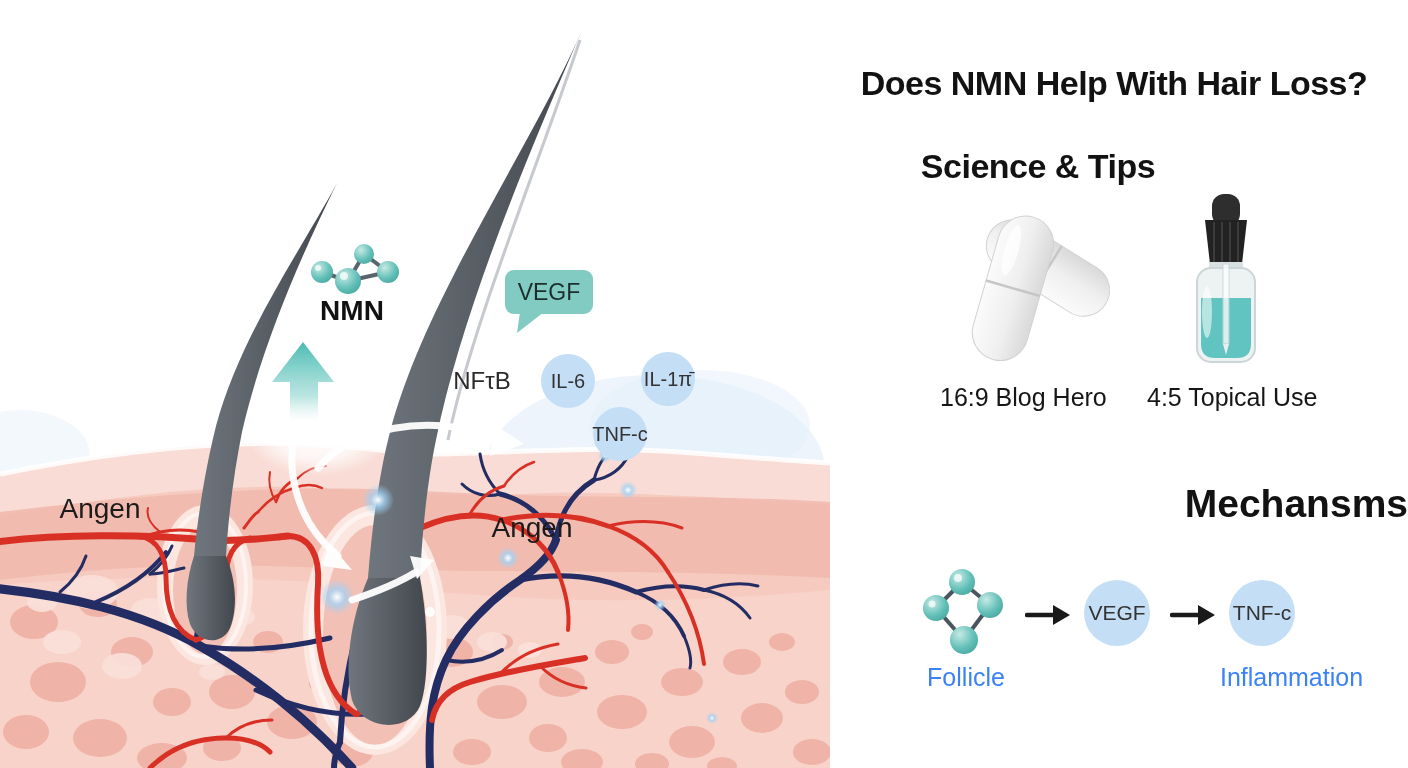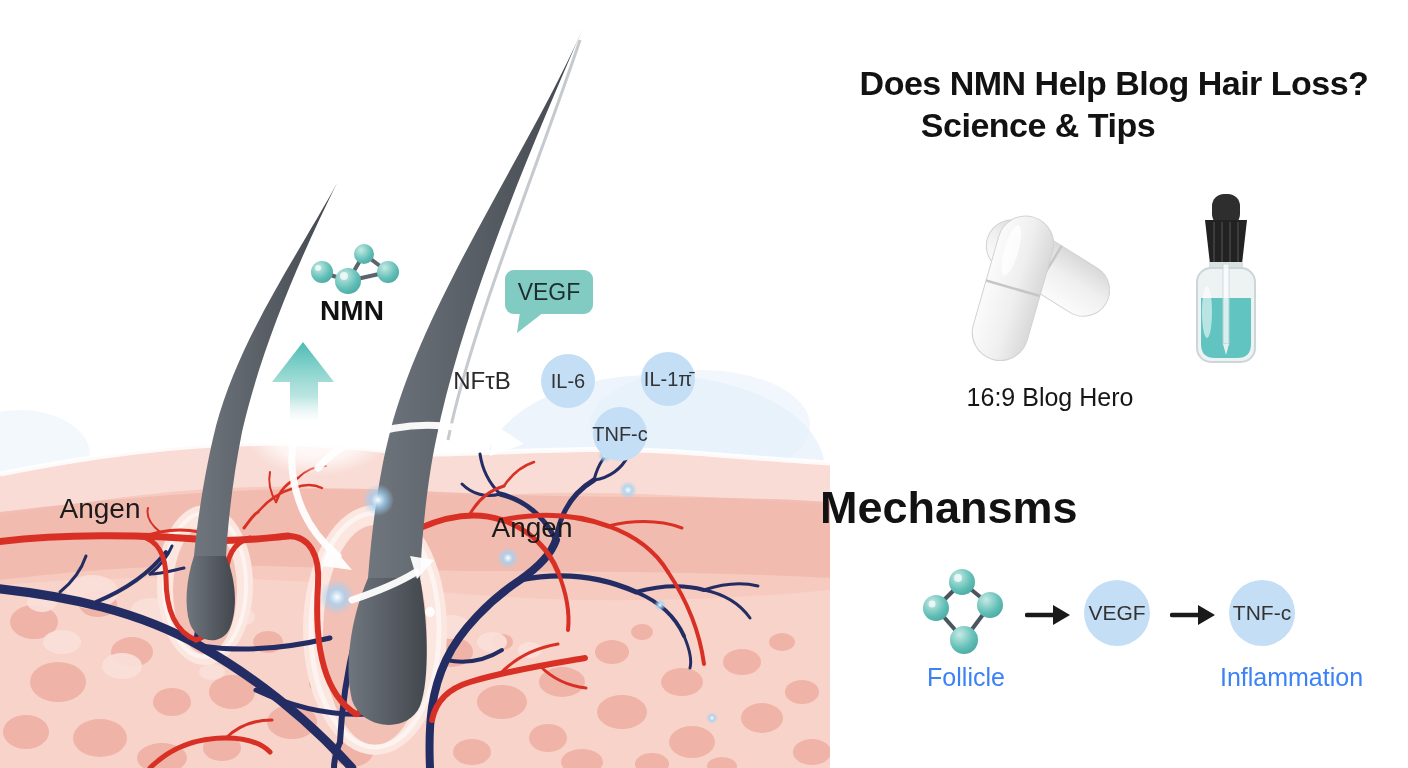--- a/index.html
+++ b/index.html
@@ -12,27 +12,27 @@
     --ink:#121212;
   }
   *{margin:0;padding:0;box-sizing:border-box;}
   html,body{width:1408px;height:768px;overflow:hidden;background:#fff;
     font-family:"Liberation Sans", sans-serif;color:var(--ink);}
   .stage{position:relative;width:1408px;height:768px;background:#fff;}
   .art{position:absolute;left:0;top:0;}
   .panel{position:absolute;left:820px;top:0;width:588px;height:768px;}
   .title{position:absolute;top:62px;left:0;width:100%;text-align:center;
     font-weight:bold;font-size:34px;line-height:42px;letter-spacing:-.5px;color:var(--ink);}
-  .title .line2{transform:translateX(-76px);}
+  .title .line2{transform:translateX(-76px);margin-top:41px;}
   .fig{position:absolute;}
-  .caption{position:absolute;top:383px;font-size:25px;color:#161616;width:220px;text-align:center;}
+  .caption{position:absolute;top:383px;font-size:25px;color:#161616;width:220px;text-align:left;}
   .caption.one{left:120px;}
   .caption.two{left:327px;}
-  .mech-head{position:absolute;top:482px;left:0;width:100%;text-align:left;
-    font-weight:bold;font-size:45px;color:var(--ink);}
+  .mech-head{position:absolute;top:482px;left:0;width:100%;text-align:right;
+    font-weight:bold;font-size:39px;color:var(--ink);}
   .flow{position:absolute;top:560px;left:0;width:100%;height:140px;}
   .node{position:absolute;width:66px;height:66px;border-radius:50%;
     background:var(--light-blue);display:flex;align-items:center;justify-content:center;
     font-size:21px;color:#333;}
   .node.vegf{left:264px;top:20px;}
   .node.tnf{left:409px;top:20px;}
   .flow-label{position:absolute;top:103px;font-size:25px;color:#3b82f6;text-align:center;}
   .flow-label.follicle{left:86px;width:120px;}
   .flow-label.inflammation{left:375px;width:145px;margin-left:24px;}
   svg text{font-family:"Liberation Sans", sans-serif;}
@@ -276,21 +276,21 @@
       <text x="620" y="441" text-anchor="middle" font-size="20" fill="#333">TNF-c</text>
     </g>
 
     <text x="100" y="518" text-anchor="middle" font-size="28" fill="#1b1b1b">Angen</text>
     <text x="532" y="537" text-anchor="middle" font-size="28" fill="#1b1b1b">Angen</text>
   </svg>
 
   <div class="panel">
 
     <div class="title">
-      <div class="line1">Does NMN Help Blog Hair Loss?</div>
+      <div class="line1">Does NMN Help With Hair Loss?</div>
       <div class="line2">Science &amp; Tips</div>
     </div>
 
     <svg class="fig" style="left:130px;top:196px;" width="160" height="170" viewBox="0 0 160 170">
       <defs>
         <linearGradient id="capGrad" x1="0" y1="0" x2="1" y2="0">
           <stop offset="0" stop-color="#fbfbfb"></stop>
             <stop offset="0.55" stop-color="#efefef"></stop>
           <stop offset="1" stop-color="#d9d9d9"></stop>
         </linearGradient>
@@ -318,20 +318,21 @@
       </g>
       <rect x="33" y="70" width="34" height="8" fill="#d9e0e2"></rect>
       <rect x="21" y="76" width="58" height="94" rx="14" fill="#edf2f3" stroke="#ccd5d7" stroke-width="2"></rect>
       <path d="M25,106 L75,106 L75,152 Q75,166 61,166 L39,166 Q25,166 25,152 Z" fill="#62c4c0"></path>
       <rect x="47" y="72" width="6" height="80" fill="#ffffff" opacity="0.75" stroke="#c9d2d4" stroke-width="1"></rect>
       <polygon points="47,152 53,152 50,163" fill="#e8eef0"></polygon>
       <ellipse cx="31" cy="120" rx="5" ry="26" fill="#ffffff" opacity="0.55"></ellipse>
     </svg>
 
     <div class="caption one">16:9 Blog Hero</div>
+    <div class="caption two">4:5 Topical Use</div>
 
     <div class="mech-head">Mechansms</div>
 
     <div class="flow">
       <svg class="fig" style="left:100px;top:6px;" width="95" height="95" viewBox="0 0 95 95">
         <defs>
           <radialGradient id="molGrad2" cx="0.35" cy="0.3" r="0.9">
             <stop offset="0" stop-color="#c6eae4"></stop>
               <stop offset="0.55" stop-color="#63c0b8"></stop>
             <stop offset="1" stop-color="#3f9e96"></stop>

